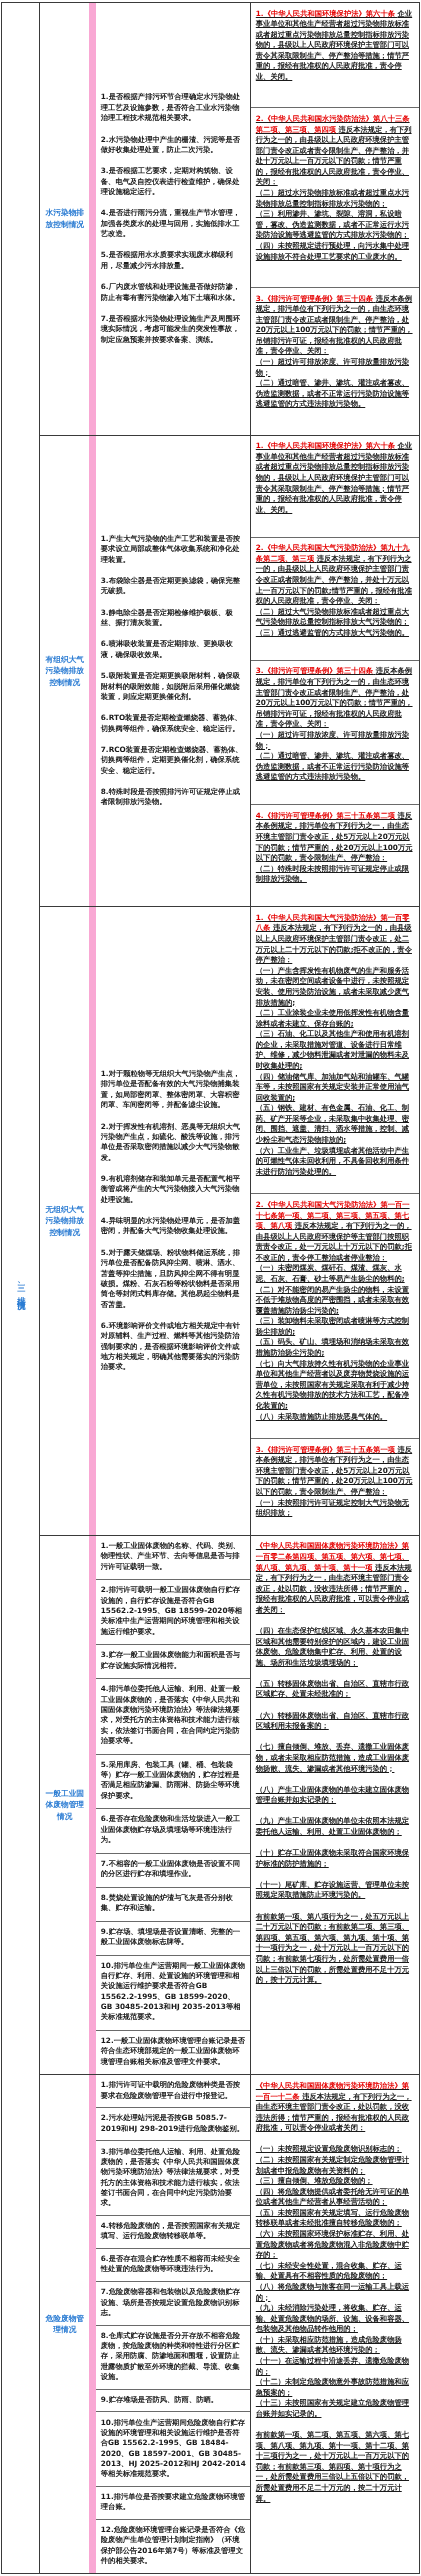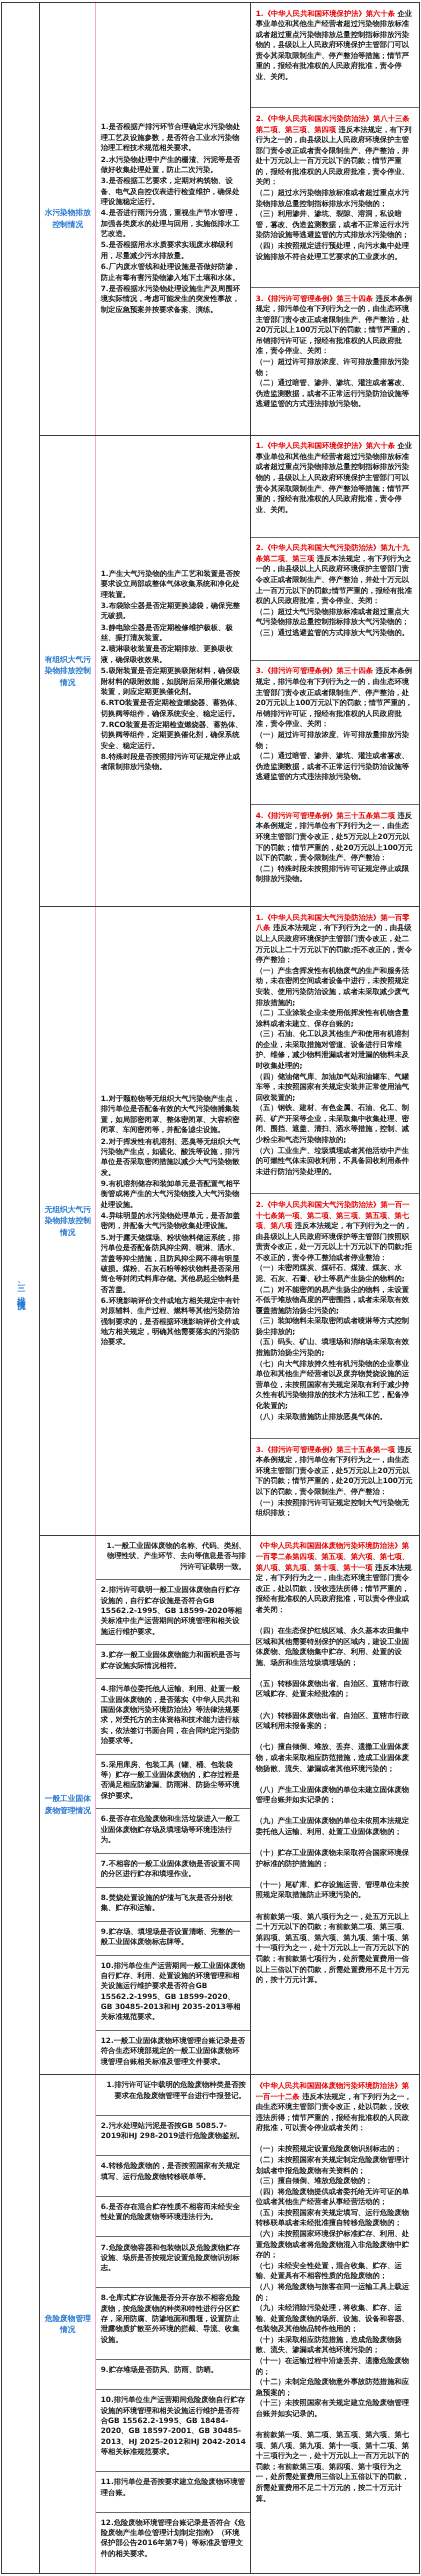--- a/index.html
+++ b/index.html
@@ -34,60 +34,61 @@
   .rows { flex: 1; display: flex; flex-direction: column; overflow: hidden; }
   .row { display: flex; border-top: 1px solid #3a3a3a; overflow: hidden; }
   .row:first-child { border-top: none; }
   .row:nth-child(1) { height: 432px; }
   .row:nth-child(2) { height: 472px; }
   .row:nth-child(3) { height: 629px; }
   .row:nth-child(4) { height: 540px; }
   .row:nth-child(5) { height: 499px; }
   .cat {
     width: 56px;
-    border-right: 1px solid #f9a8d4;
+    border-right: 7px solid #f9a8d4;
     display: flex; align-items: center; justify-content: center;
     text-align: center;
     color: #2b7cd3;
     font-size: 7.7px;
     line-height: 1.5;
     padding: 2.6px 3.2px;
     overflow: hidden;
   }
   .items {
     width: 155px;
     border-right: 1px solid #3a3a3a;
     font-size: 7.3px;
     line-height: 1.42;
     overflow: hidden;
   }
   .items.plain {
     display: flex; flex-direction: column; justify-content: center;
-    gap: 1px;
+    gap: 11px;
     padding: 6.4px 4.5px;
   }
   .items.bordered { display: flex; flex-direction: column; }
   .items.bordered .item {
     flex: 1 0 auto;
     padding: 5.1px 4.5px;
     border-top: 0.6px solid #6a6a6a;
   }
-  .items.bordered .item:first-child { border-top: none; text-align: right; }
+  .items.bordered .item:first-child { border-top: none; }
   .legal {
     flex: 1;
     display: flex; flex-direction: column;
     font-size: 7.3px;
     line-height: 1.45;
     overflow: hidden;
   }
   .legal .block {
     flex: 1 0 auto;
     padding: 5.7px 4.5px;
     border-top: 0.6px solid #6a6a6a;
     overflow: hidden;
+    text-decoration: underline;
   }
   .legal .block:first-child { border-top: none; }
   .ref { color: #e60000; }
   .ref::after { content: " "; }
   .law-body { white-space: pre-line; }
 </style>
 </head>
 <body>
 
 <div class="table">
@@ -121,21 +122,21 @@
   </div>
 
   <div class="row">
     <div class="cat">
       <span class="cat-label">有组织大气污染物排放控制情况</span>
     </div>
     <div class="items plain">
           <div class="item">1.产生大气污染物的生产工艺和装置是否按要求设立局部或整体气体收集系统和净化处理装置。</div>
           <div class="item">3.布袋除尘器是否定期更换滤袋，确保完整无破损。</div>
           <div class="item">3.静电除尘器是否定期检修维护极板、极丝、振打清灰装置。</div>
-          <div class="item">2.喷淋吸收装置是否定期排放、更换吸收液，确保吸收效果。</div>
+          <div class="item">6.喷淋吸收装置是否定期排放、更换吸收液，确保吸收效果。</div>
           <div class="item">5.吸附装置是否定期更换吸附材料，确保吸附材料的吸附效能，如脱附后采用催化燃烧装置，则应定期更换催化剂。</div>
           <div class="item">6.RTO装置是否定期检查燃烧器、蓄热体、切换阀等组件，确保系统安全、稳定运行。</div>
           <div class="item">7.RCO装置是否定期检查燃烧器、蓄热体、切换阀等组件，定期更换催化剂，确保系统安全、稳定运行。</div>
           <div class="item">8.特殊时段是否按照排污许可证规定停止或者限制排放污染物。</div>
         </div>
     <div class="legal">
           <div class="block"><span class="ref">1.《中华人民共和国环境保护法》第六十条</span><span class="law-body">企业事业单位和其他生产经营者超过污染物排放标准或者超过重点污染物排放总量控制指标排放污染物的，县级以上人民政府环境保护主管部门可以责令其采取限制生产、停产整治等措施；情节严重的，报经有批准权的人民政府批准，责令停业、关闭。</span></div>
           <div class="block"><span class="ref">2.《中华人民共和国大气污染防治法》第九十九条第二项、第三项</span><span class="law-body">违反本法规定，有下列行为之一的，由县级以上人民政府环境保护主管部门责令改正或者限制生产、停产整治，并处十万元以上一百万元以下的罚款;情节严重的，报经有批准权的人民政府批准，责令停业、关闭：
 （二）超过大气污染物排放标准或者超过重点大气污染物排放总量控制指标排放大气污染物的；
 （三）通过逃避监管的方式排放大气污染物的。</span></div>
@@ -219,20 +220,21 @@
         </div>
   </div>
 
   <div class="row">
     <div class="cat">
       <span class="cat-label">危险废物管理情况</span>
     </div>
     <div class="items bordered">
           <div class="item">1.排污许可证中载明的危险废物种类是否按要求在危险废物管理平台进行申报登记。</div>
           <div class="item">2.污水处理站污泥是否按GB 5085.7-2019和HJ 298-2019进行危险废物鉴别。</div>
+          <div class="item">3.排污单位委托他人运输、利用、处置危险废物的，是否落实《中华人民共和国固体废物污染环境防治法》等法律法规要求，对受托方的主体资格和技术能力进行核实，依法签订书面合同，在合同中约定污染防治要求。</div>
           <div class="item">4.转移危险废物的，是否按照国家有关规定填写、运行危险废物转移联单等。</div>
           <div class="item">6.是否存在混合贮存性质不相容而未经安全性处置的危险废物等环境违法行为。</div>
           <div class="item">7.危险废物容器和包装物以及危险废物贮存设施、场所是否按规定设置危险废物识别标志。</div>
           <div class="item">8.仓库式贮存设施是否分开存放不相容危险废物，按危险废物的种类和特性进行分区贮存，采用防腐、防渗地面和围堰，设置防止泄露物质扩散至外环境的拦截、导流、收集设施。</div>
           <div class="item">9.贮存堆场是否防风、防雨、防晒。</div>
           <div class="item">10.排污单位生产运营期间危险废物自行贮存设施的环境管理和相关设施运行维护是否符合GB 15562.2-1995、GB 18484-2020、GB 18597-2001、GB 30485-2013、HJ 2025-2012和HJ 2042-2014等相关标准规范要求。</div>
           <div class="item">11.排污单位是否按要求建立危险废物环境管理台账。</div>
           <div class="item">12.危险废物环境管理台账记录是否符合《危险废物产生单位管理计划制定指南》（环境保护部公告2016年第7号）等标准及管理文件的相关要求。</div>
         </div>
     <div class="legal">

